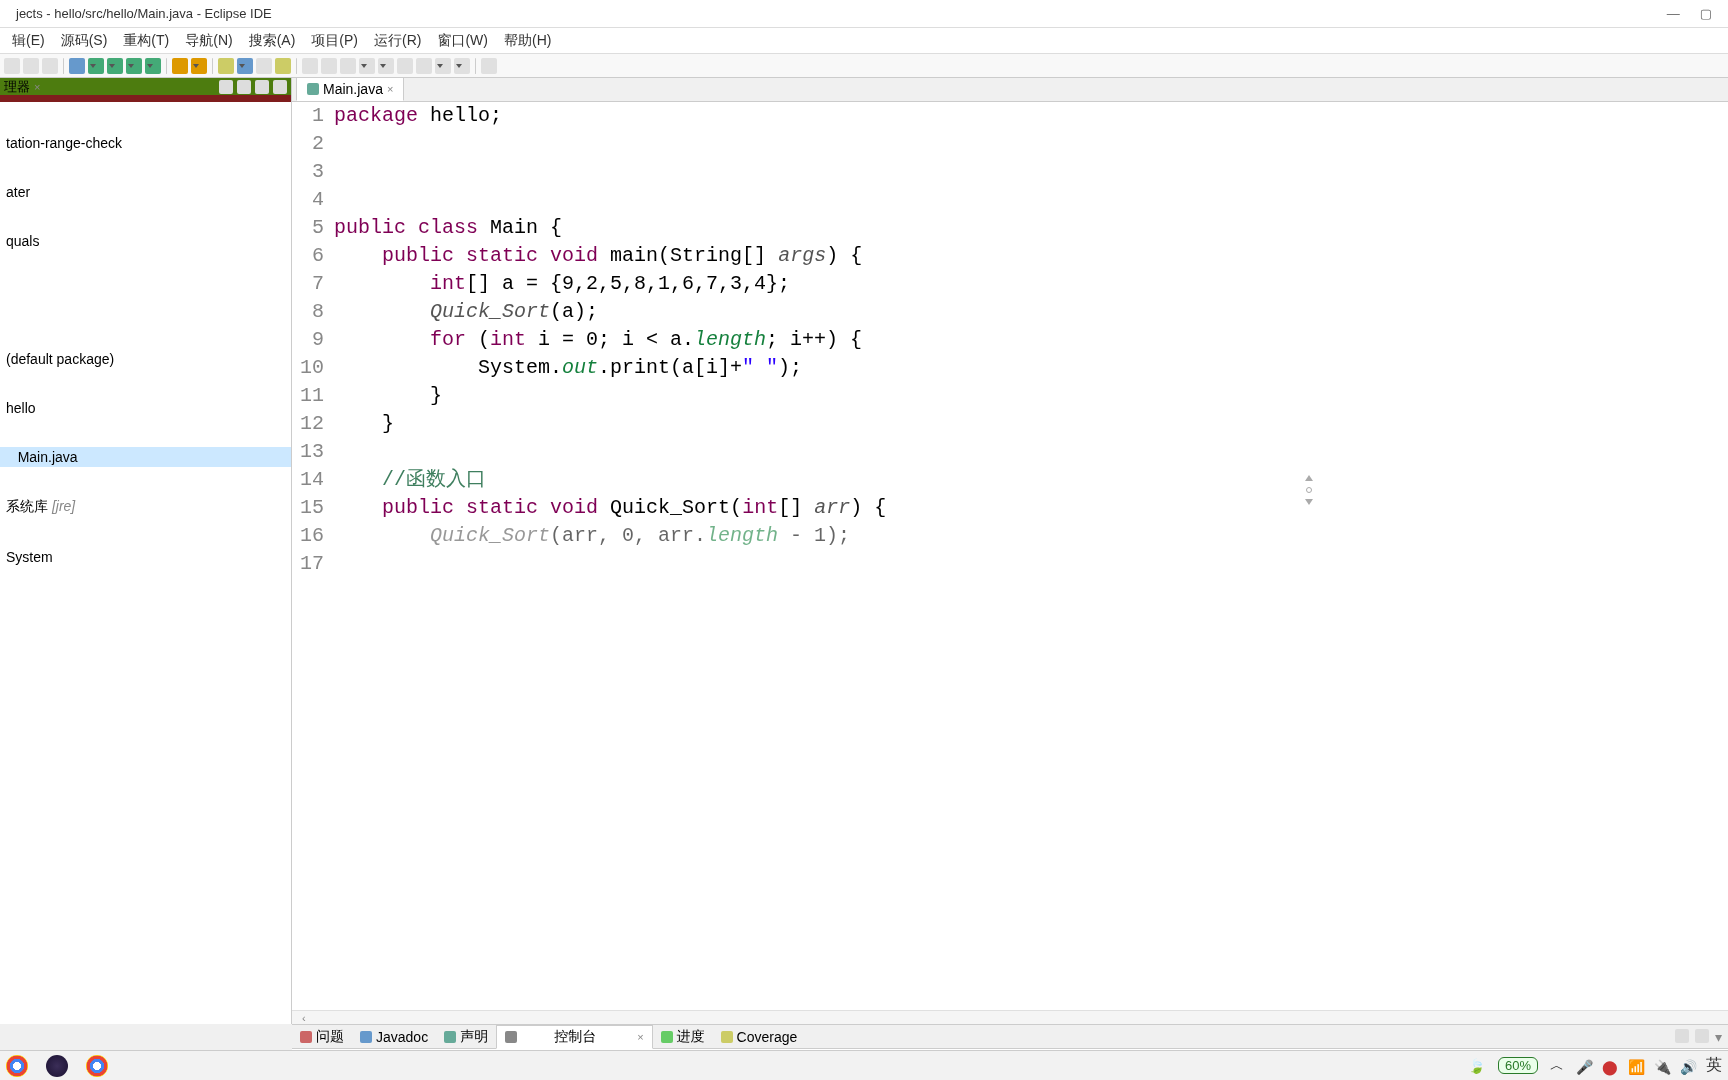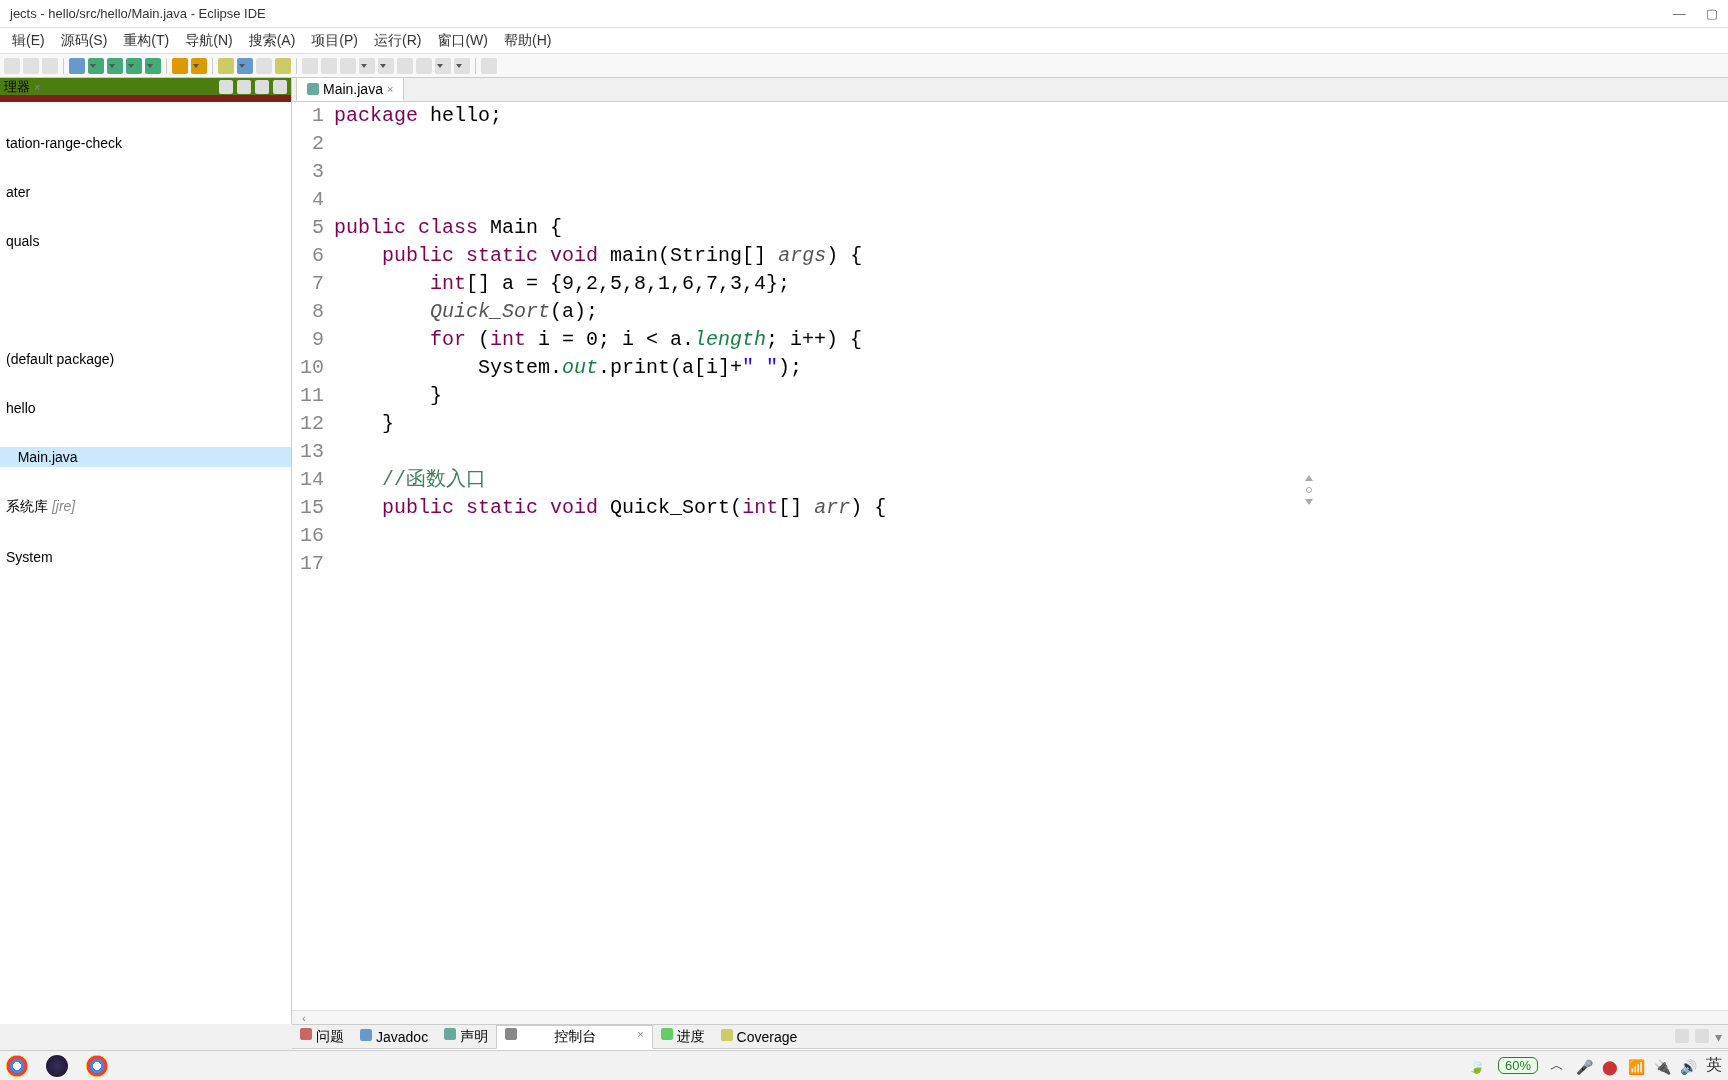--- a/index.html
+++ b/index.html
@@ -1,19 +1,19 @@
 <!DOCTYPE html>
 <html><head>
 <meta charset="utf-8">
 <style>
 * { box-sizing: border-box; margin: 0; padding: 0; }
 body { font-family: "Microsoft YaHei", "Segoe UI", sans-serif; font-size: 13px; background: #f0f0f0; overflow: hidden; width: 1728px; height: 1080px; position: relative; }
 
 
-.titlebar { height: 28px; background: #fff; display: flex; align-items: center; justify-content: space-between; padding: 0 10px; border-bottom: 1px solid #ddd; }
+.titlebar { height: 28px; background: #fff; display: flex; align-items: center; justify-content: space-between; padding: 0 16px; border-bottom: 1px solid #ddd; }
 .titlebar .title { font-size: 13px; color: #333; }
 .titlebar .winbtns { display: flex; gap: 20px; color: #666; }
 .titlebar .winbtns span { cursor: pointer; }
 
 
 .menubar { height: 26px; background: #fff; display: flex; align-items: center; padding-left: 4px; border-bottom: 1px solid #ddd; }
 .menubar .menuitem { padding: 2px 8px; font-size: 14px; color: #333; cursor: pointer; }
 
 
 .toolbar { height: 24px; background: #f8f8f8; border-bottom: 1px solid #ccc; display: flex; align-items: center; padding: 0 4px; gap: 3px; }
@@ -60,21 +60,21 @@
 .scroll-hint { position: absolute; right: 415px; top: 475px; color: #aaa; font-size: 14px; display:flex; flex-direction:column; align-items:center; gap:6px;}
 .scroll-hint .dot{width:6px;height:6px;border:1px solid #aaa;border-radius:50%;}
 .scroll-hint .arr-up{width:0;height:0;border-left:4px solid transparent;border-right:4px solid transparent;border-bottom:6px solid #aaa;}
 .scroll-hint .arr-dn{width:0;height:0;border-left:4px solid transparent;border-right:4px solid transparent;border-top:6px solid #aaa;}
 .hscroll { height: 14px; background: #f5f5f5; border-top: 1px solid #e0e0e0; display:flex; align-items:center; padding-left:10px; }
 .hscroll .arr { color:#888; font-size:11px; }
 
 
 .bottom { height: 235px; background: #fff; border-top: 1px solid #ccc; display: flex; flex-direction: column; margin-left: 292px; }
 .btabs { height: 24px; display: flex; align-items: center; background: #f0f0f0; border-bottom: 1px solid #ccc; font-size: 14px; }
-.btabs .btab { padding: 2px 8px; display: flex; gap: 4px; cursor: pointer; }
+.btabs .btab { padding: 2px 8px; display: flex; align-items: center; gap: 4px; cursor: pointer; }
 .btabs .btab.active { background: #fff; border: 1px solid #ccc; border-bottom: 1px solid #fff; gap: 37px; }
 .btabs .ic { width: 12px; height: 12px; border-radius: 2px; display: inline-block; }
 .btabs .spacer { flex: 1; }
 .btabs .right-tools { display: flex; gap: 6px; padding-right: 6px; }
 .bcontent { flex: 1; padding: 4px 8px; font-size: 14px; color: #666; }
 
 
 .taskbar { position: absolute; bottom: 0; left: 0; right: 0; height: 30px; background: #f2f2f2; border-top: 1px solid #ccc; display: flex; align-items: center; justify-content: space-between; padding: 0 6px; }
 .taskbar .left { display: flex; gap: 18px; align-items: center; }
 .taskbar .task-ic { width: 22px; height: 22px; border-radius: 50%; display: inline-block; }
@@ -199,20 +199,21 @@
         <div class="line">    <span class="kw">public</span> <span class="kw">static</span> <span class="kw">void</span><span> main(String[] </span><span class="param">args</span><span>) {</span></div>
         <div class="line">        <span class="kw">int</span><span>[] a = {9,2,5,8,1,6,7,3,4};</span></div>
         <div class="line">        <span class="param">Quick_Sort</span><span>(a);</span></div>
         <div class="line">        <span class="kw">for</span><span> (</span><span class="kw">int</span><span> i = 0; i &lt; a.</span><span class="field">length</span><span>; i++) {</span></div>
         <div class="line">            <span>System.</span><span class="field">out</span><span>.print(a[i]+</span><span class="str">" "</span><span>);</span></div>
         <div class="line">        <span>}</span></div>
         <div class="line">    <span>}</span></div>
         <div class="line"></div>
         <div class="line">    <span class="com">//函数入口</span></div>
         <div class="line">    <span class="kw">public</span> <span class="kw">static</span> <span class="kw">void</span><span> Quick_Sort(</span><span class="kw">int</span><span>[] </span><span class="param">arr</span><span>) {</span></div>
+        <div class="line" style="opacity:0.6">        <span class="param">Quick_Sort</span><span>(arr, 0, arr.</span><span class="field">length</span><span> - 1);</span></div>
       </div>
     </div>
     <div class="scroll-hint">
       <span class="arr-up"></span>
         <span class="dot"></span>
         <span class="arr-dn"></span>
     </div>
     <div class="hscroll">
         <span class="arr">‹</span>
       </div>

